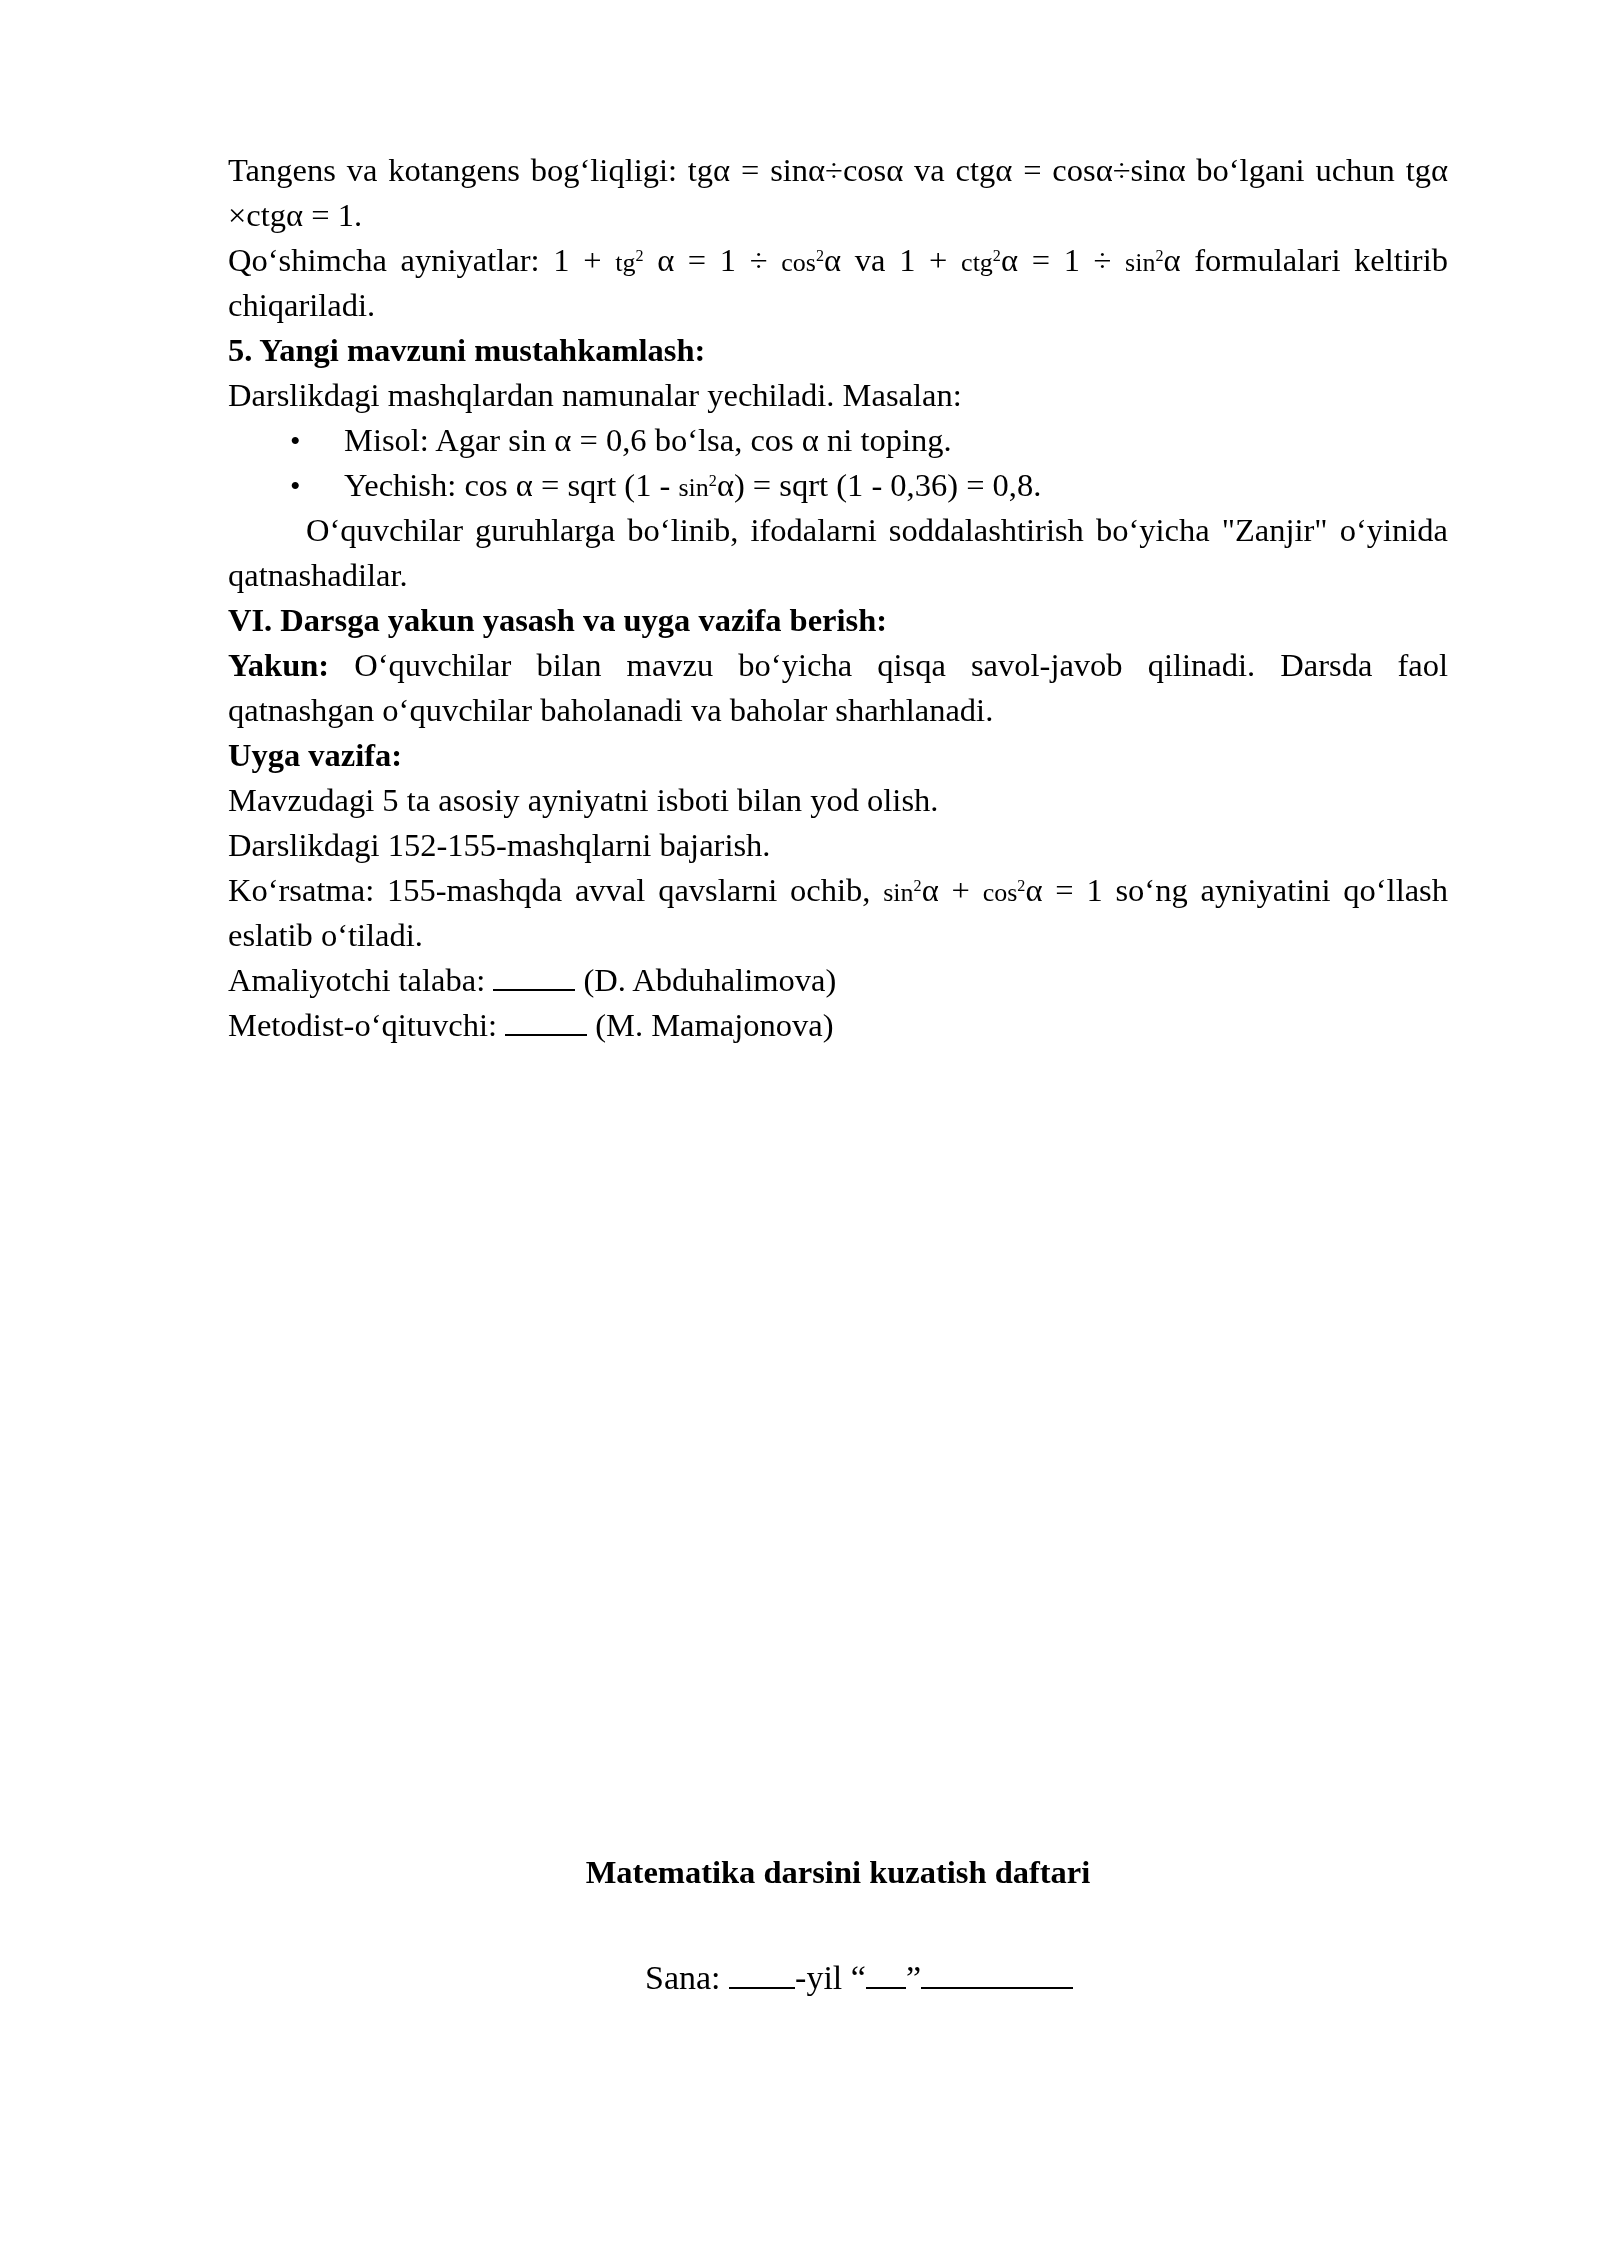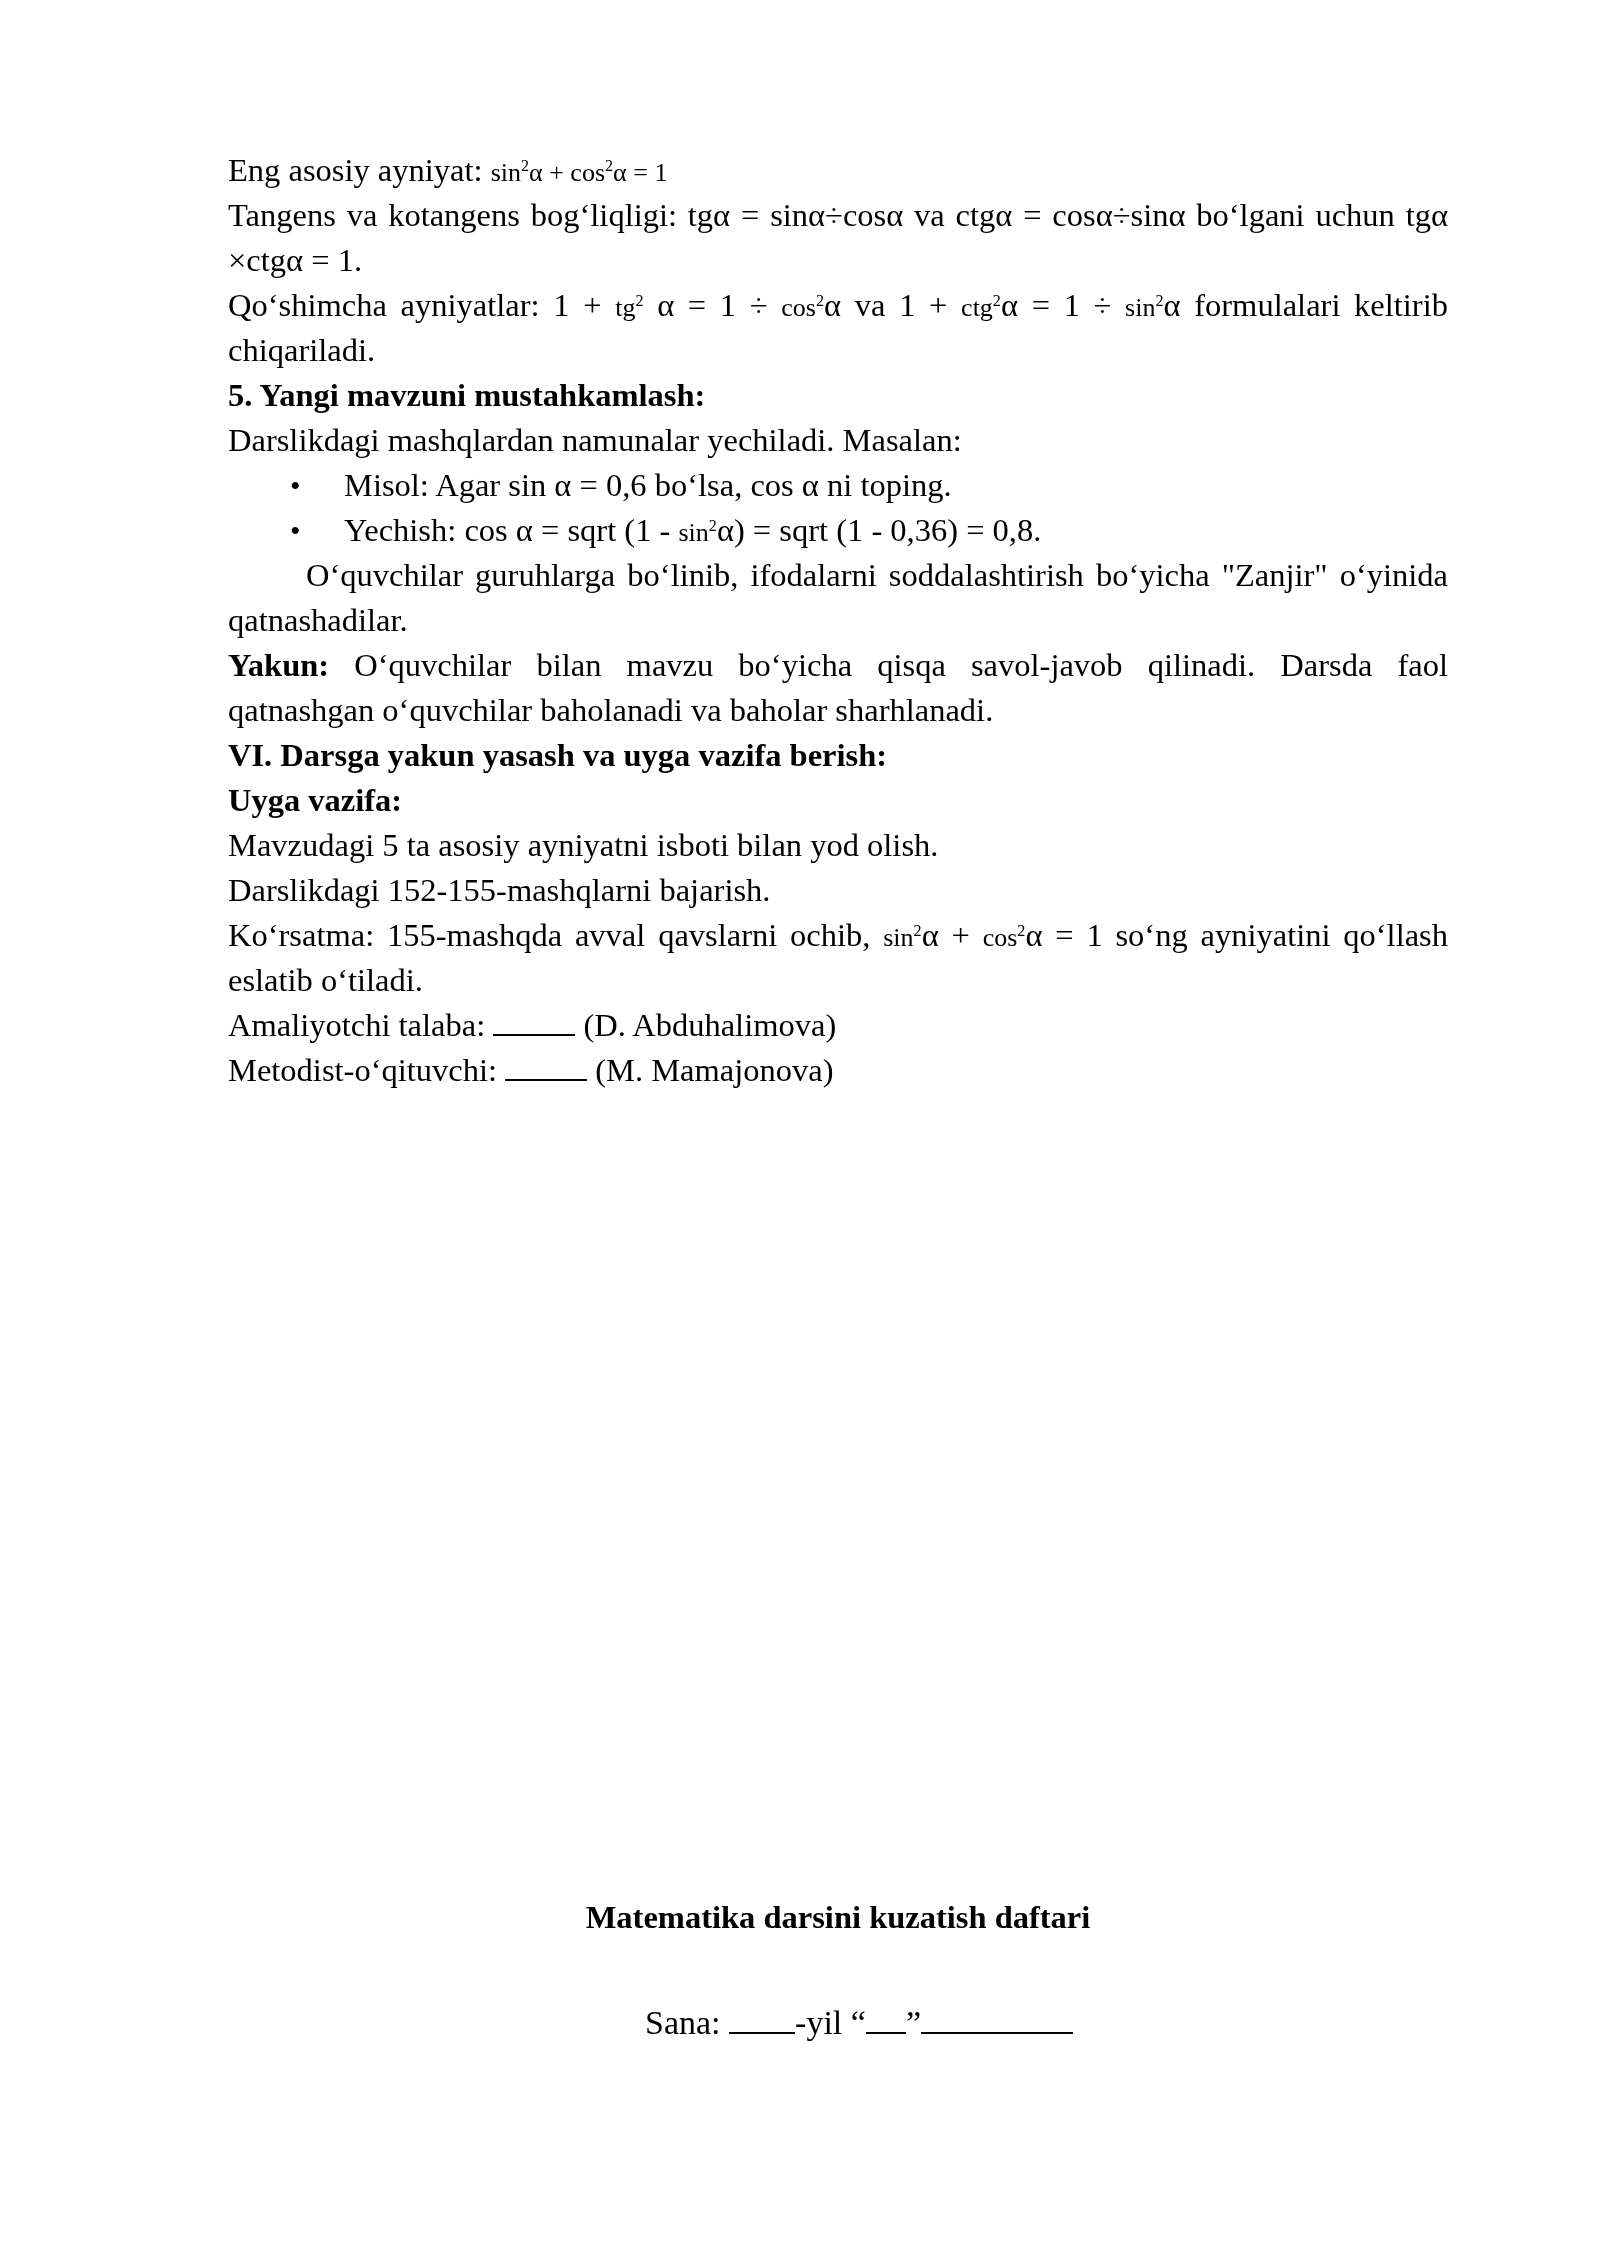--- a/index.html
+++ b/index.html
@@ -106,21 +106,20 @@
   .rule-med { width: 82px; }
   .rule-long { width: 152px; }
 </style>
 </head>
 <body>
 
 <div class="page">
 
   <div class="body-text">
 
-    <p class="line"><span>Eng asosiy ayniyat:</span> <span class="sm"><span>sin</span><sup>2</sup><span>α + cos</span><sup>2</sup><span>α = 1</span></span></p>
 
     <p class="line"><span>Tangens va kotangens bog‘liqligi:</span> <span>tgα = sinα÷cosα va ctgα = cosα÷sinα bo‘lgani</span> <span>uchun tgα ×ctgα = 1.</span></p>
 
     <p class="line"><span>Qo‘shimcha ayniyatlar:</span> <span>1 + </span><span class="sm ital"><span>tg</span><sup>2</sup></span><span> α = 1 ÷ </span><span class="sm"><span>cos</span><sup>2</sup></span><span>α  va 1 + </span><span class="sm ital"><span>ctg</span><sup>2</sup></span><span>α = 1 ÷ </span><span class="sm"><span>sin</span><sup>2</sup></span><span>α formulalari</span> <span>keltirib chiqariladi.</span></p>
 
     <p class="line bold no-justify">5. Yangi mavzuni mustahkamlash:</p>
 
     <p class="line no-justify">Darslikdagi mashqlardan namunalar yechiladi. Masalan:</p>
 
     <ul class="bullets">
@@ -129,23 +128,23 @@
         <span>Misol: Agar sin α = 0,6 bo‘lsa, cos α ni toping.</span>
       </li>
       <li>
         <span class="bullet-dot">•</span>
         <span>Yechish: cos α = sqrt (1 - </span><span class="sm"><span>sin</span><sup>2</sup></span><span>α) = sqrt (1 - 0,36) = 0,8.</span>
       </li>
     </ul>
 
     <p class="line indent-para">O‘quvchilar guruhlarga bo‘linib, ifodalarni soddalashtirish bo‘yicha "Zanjir" o‘yinida qatnashadilar.</p>
 
+    <p class="line bold no-justify">VI. Darsga yakun yasash va uyga vazifa berish:</p>
+
     <p class="line"><span class="bold">Yakun:</span> <span>O‘quvchilar bilan mavzu bo‘yicha qisqa savol-javob qilinadi. Darsda faol qatnashgan o‘quvchilar baholanadi va baholar sharhlanadi.</span></p>
-
-    <p class="line bold no-justify">VI. Darsga yakun yasash va uyga vazifa berish:</p>
 
     <p class="line bold no-justify">Uyga vazifa:</p>
 
     <p class="line no-justify">Mavzudagi 5 ta asosiy ayniyatni isboti bilan yod olish.</p>
 
     <p class="line no-justify">Darslikdagi 152-155-mashqlarni bajarish.</p>
 
     <p class="line"><span>Ko‘rsatma: 155-mashqda avval qavslarni ochib, </span><span class="sm"><span>sin</span><sup>2</sup></span><span>α + </span><span class="sm"><span>cos</span><sup>2</sup></span><span>α = 1 so‘ng ayniyatini qo‘llash eslatib o‘tiladi.</span></p>
 
     <p class="line no-justify"><span>Amaliyotchi talaba:</span> <span class="rule rule-med"></span> <span>(D. Abduhalimova)</span></p>

